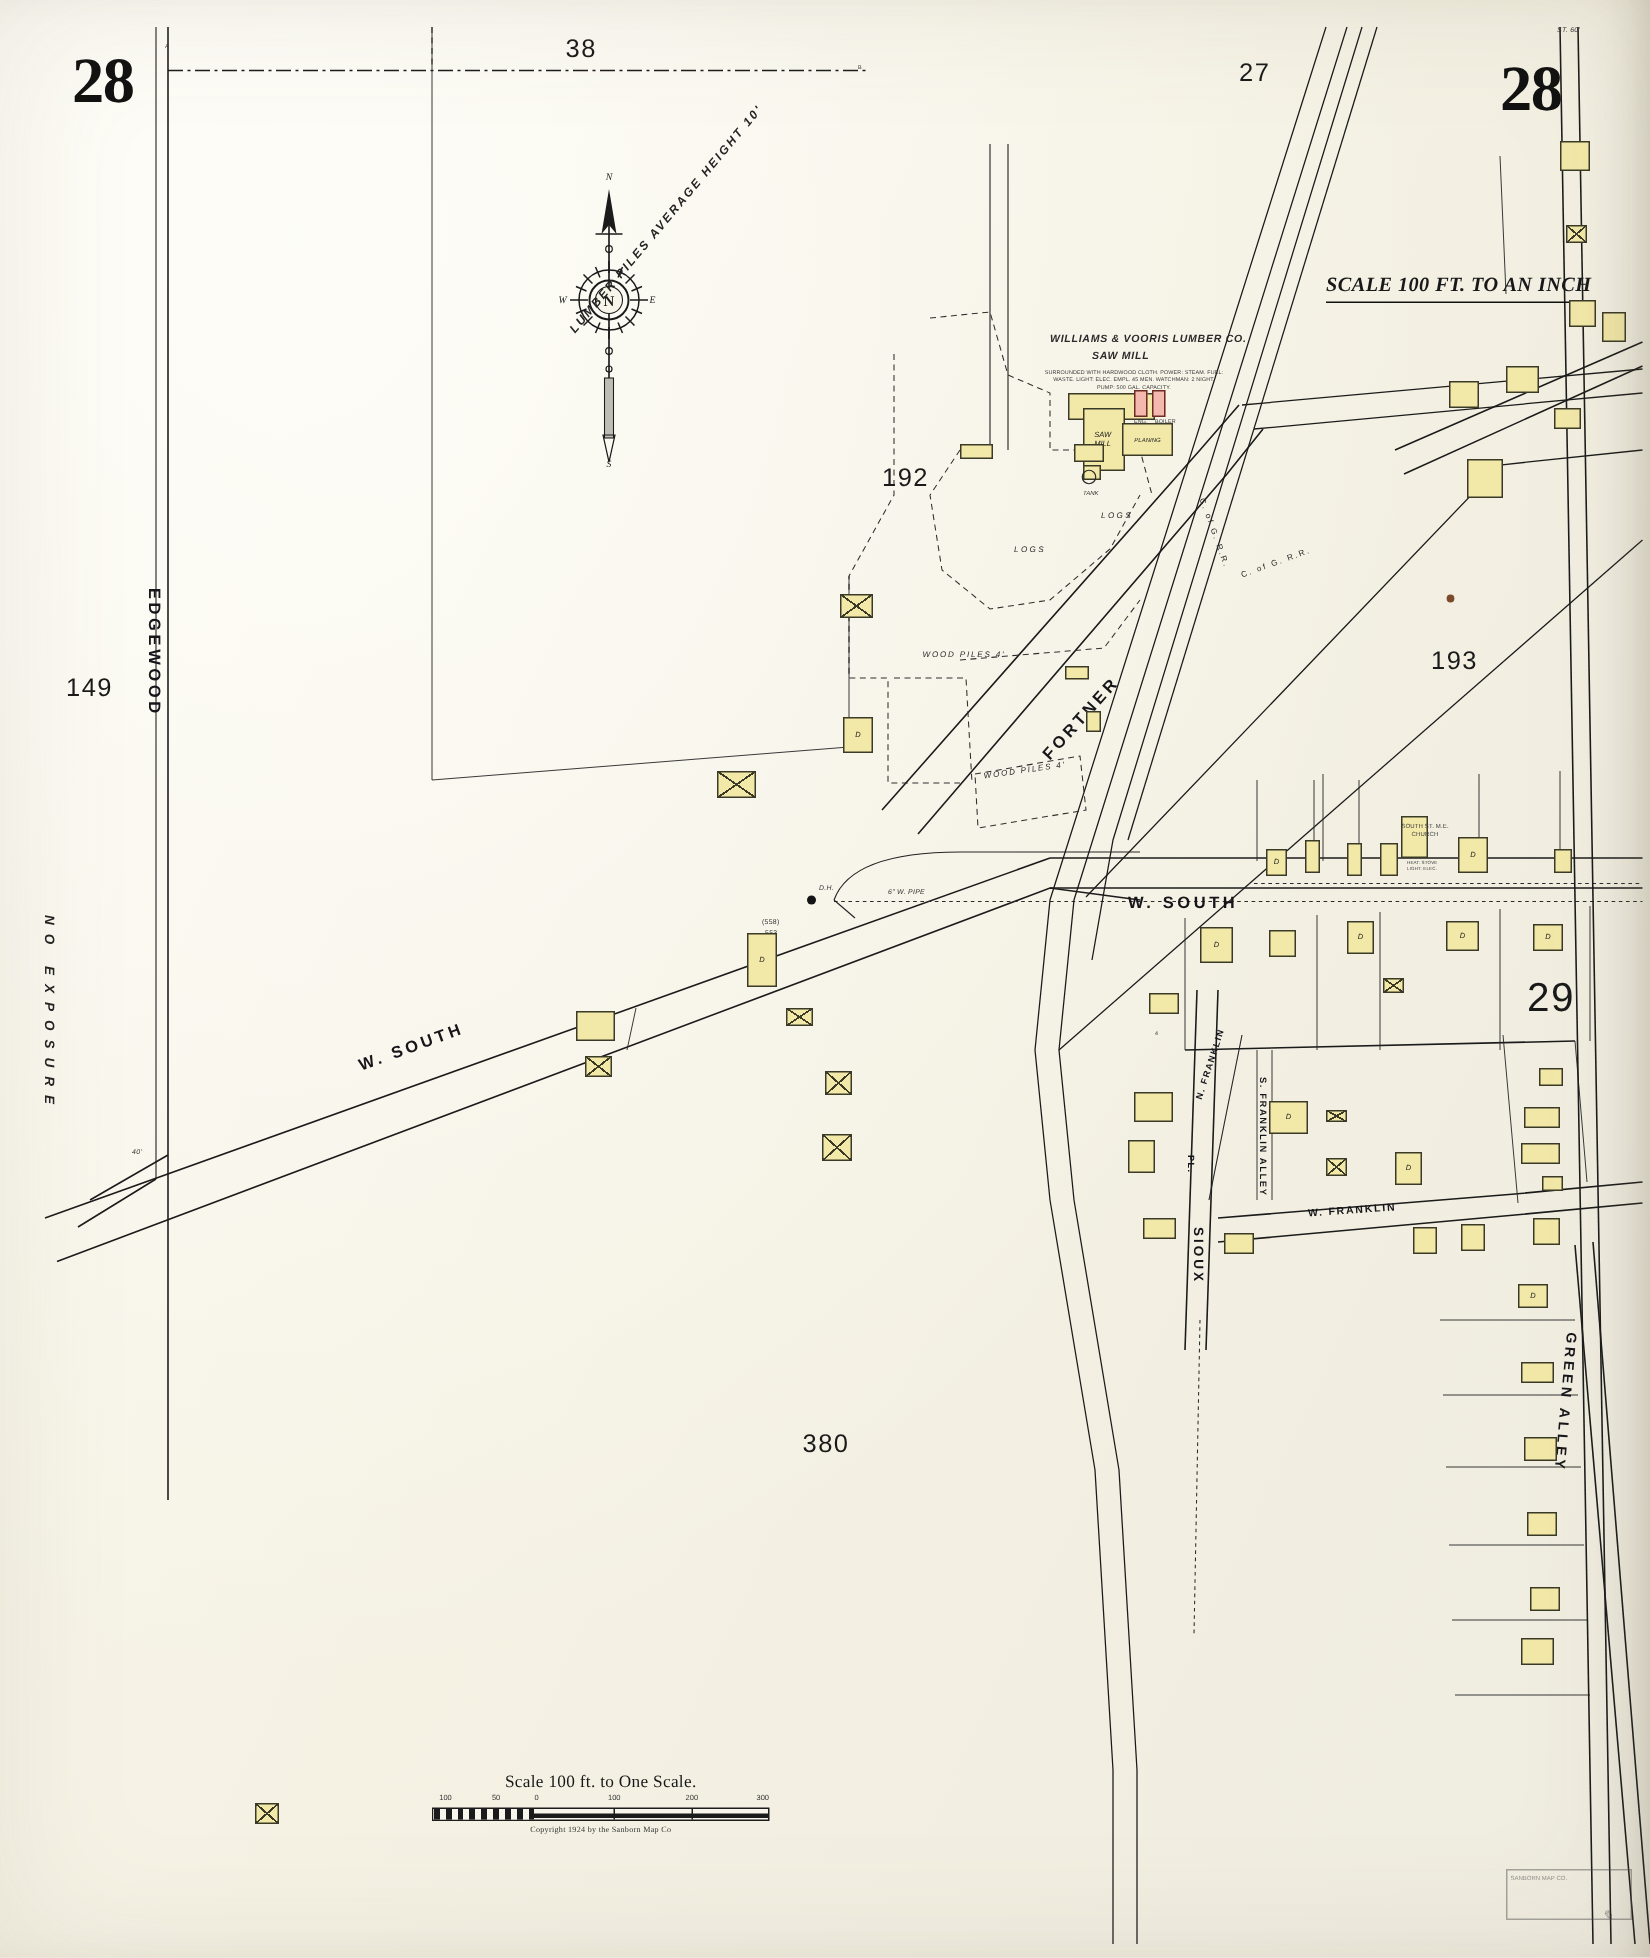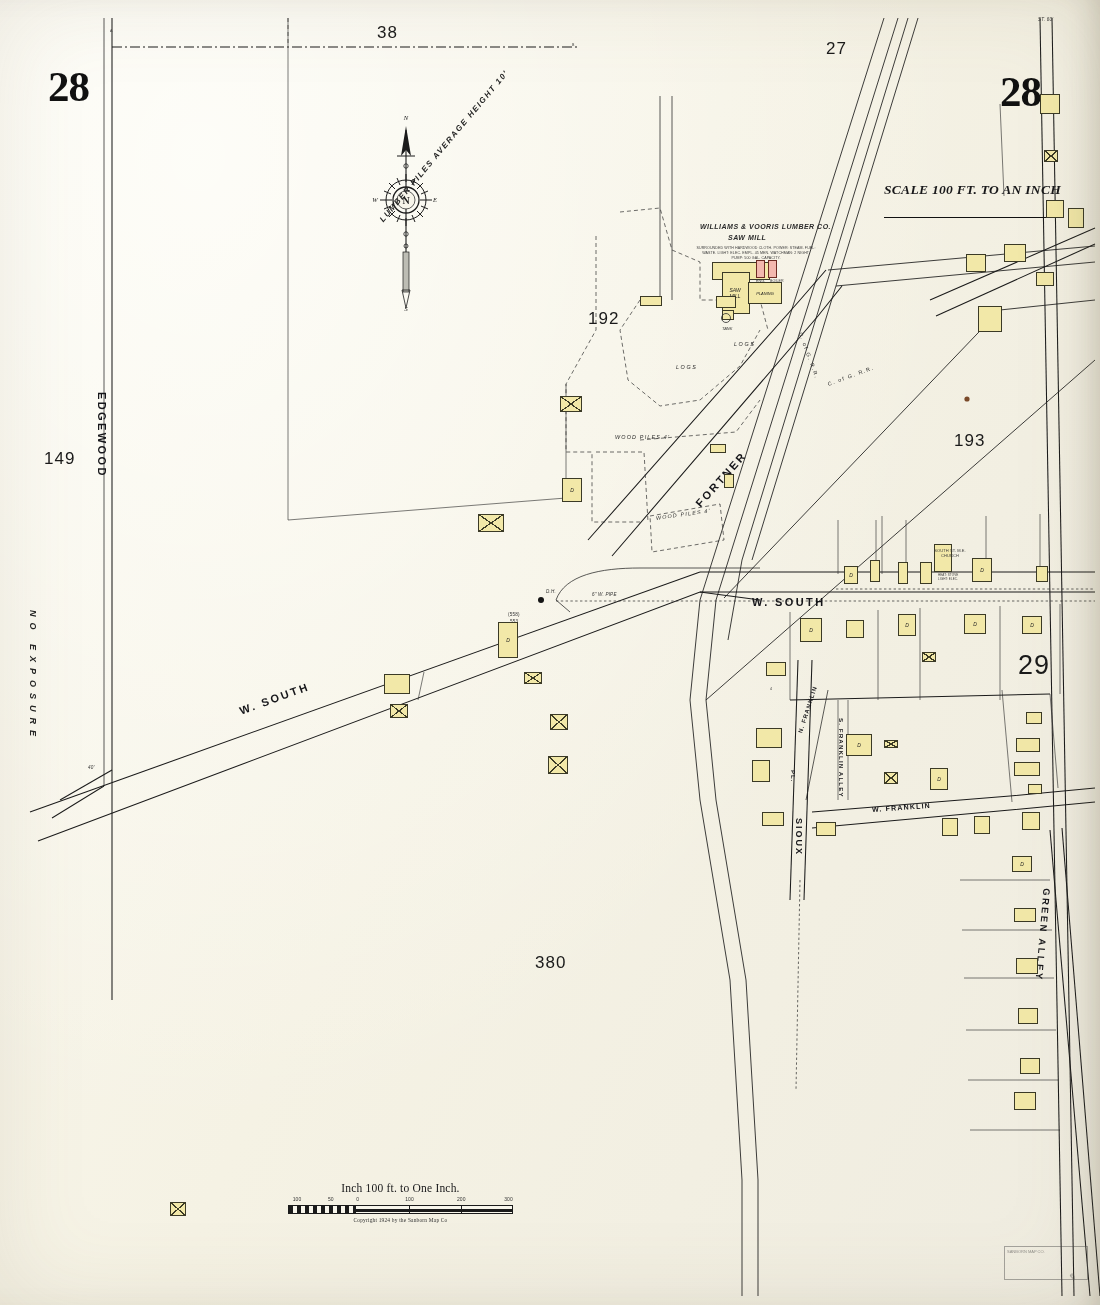--- a/index.html
+++ b/index.html
@@ -19,21 +19,21 @@
     pointer-events:none;
   }
   #edge-shade{
     position:absolute;inset:0;
     box-shadow: inset 0 0 90px rgba(120,110,80,.13), inset -26px 0 40px -28px rgba(90,80,55,.35);
     pointer-events:none;
   }
   .lbl{position:absolute;white-space:nowrap;line-height:1;}
   .sheet-no{
     font-family:"Liberation Serif", serif;
-    font-weight:700;font-size:43px;letter-spacing:-1px;color:#111;margin-top:32px;
+    font-weight:700;font-size:43px;letter-spacing:-1px;color:#111;
   }
   .blockno{font-family:"Liberation Sans",sans-serif;font-size:17px;color:#1a1a1a;letter-spacing:1px;}
   .blockno.big{font-size:27px;}
   .street{
     font-size:11px;font-weight:700;letter-spacing:2.4px;color:#16161a;
   }
   .tiny{font-size:5.4px;letter-spacing:.3px;color:#2a2a2a;}
   .tiny2{font-size:4.6px;letter-spacing:.2px;color:#333;}
   .micro{font-size:3.6px;letter-spacing:.1px;color:#3a3a3a;}
 
@@ -66,21 +66,21 @@
     background:#f8f6ec;
     display:flex;flex-direction:column;align-items:center;justify-content:center;
     font-family:"Liberation Serif",serif;
   }
   #title-cartouche .t-date{font-size:9px;font-weight:700;letter-spacing:.4px;}
   #title-cartouche .t-city{font-size:21px;font-weight:700;letter-spacing:.6px;line-height:1;margin:1px 0 0;}
   #title-cartouche .t-state{font-size:8.5px;font-weight:700;letter-spacing:1.4px;}
   #scale-note{
     position:absolute;left:884px;top:182px;
     font-family:"Liberation Serif",serif;font-weight:700;font-style:italic;
-    font-size:13.5px;letter-spacing:.3px;border-bottom:1.6px solid #111;padding-bottom:19px;
+    font-size:13.5px;letter-spacing:.3px;border-bottom:1.6px solid #111;padding-bottom:3px;
   }
 
   
   #compass{position:absolute;left:367px;top:112px;width:78px;height:200px;}
   #lumber-note{
     position:absolute;left:378px;top:218px;
     font-size:8px;font-style:italic;letter-spacing:1.6px;font-weight:700;
     transform:rotate(-50deg);transform-origin:left top;white-space:nowrap;color:#242424;
   }
 
@@ -421,21 +421,21 @@
   <div class="bldg frame" style="left:1004px;top:244px;width:22px;height:18px;"></div>
   <div class="bldg frame" style="left:978px;top:306px;width:24px;height:26px;"></div>
   <div class="bldg frame" style="left:1036px;top:272px;width:18px;height:14px;"></div>
   <svg class="layer">
       <circle cx="967" cy="399" r="2.6" fill="#7a4a2a"></circle>
     </svg>
 
   <div class="lbl tiny2" style="left:1038px;top:18px;font-style:italic;">ST. 60'</div>
 
   <div id="scalebar">
-    <div class="sb-title">Inch 100 ft. to One Inch.</div>
+    <div class="sb-title">Scale 100 ft. to One Scale.</div>
     <div class="sb-ticks">
       <span style="left:4%">100</span>
       <span style="left:19%">50</span>
       <span style="left:31%">0</span>
       <span style="left:54%">100</span>
       <span style="left:77%">200</span>
       <span style="left:98%">300</span>
     </div>
     <div class="sb-bar">
       <div class="sb-checker"></div>

